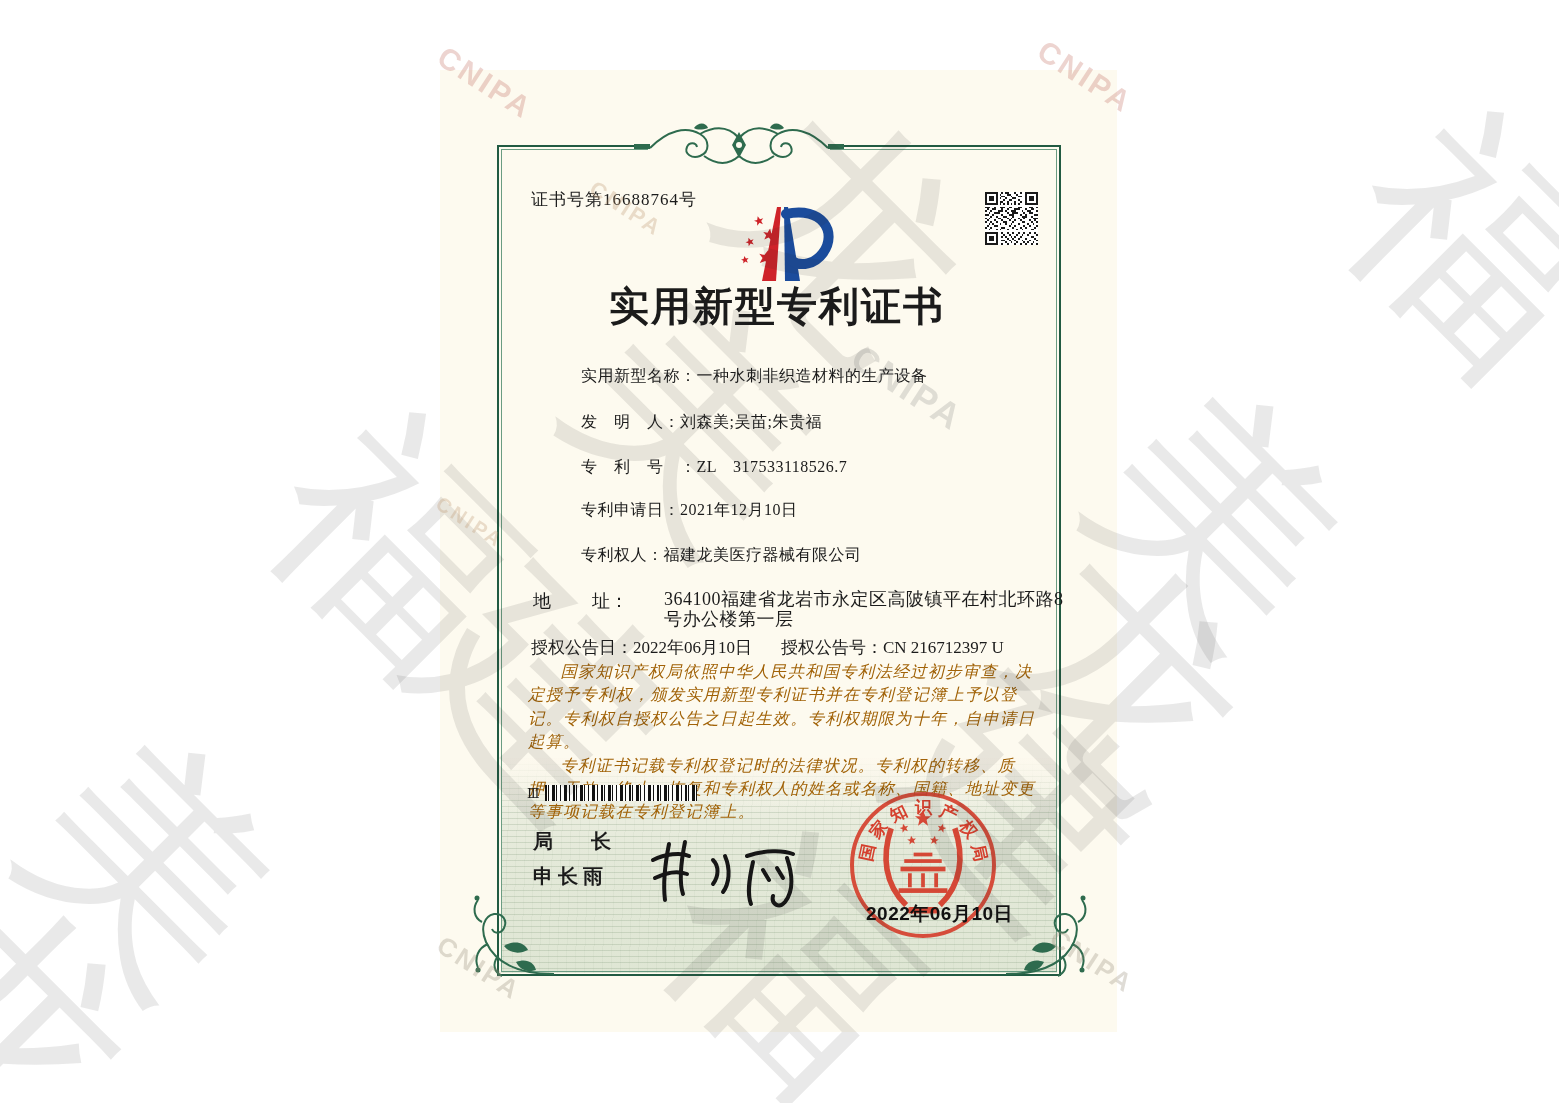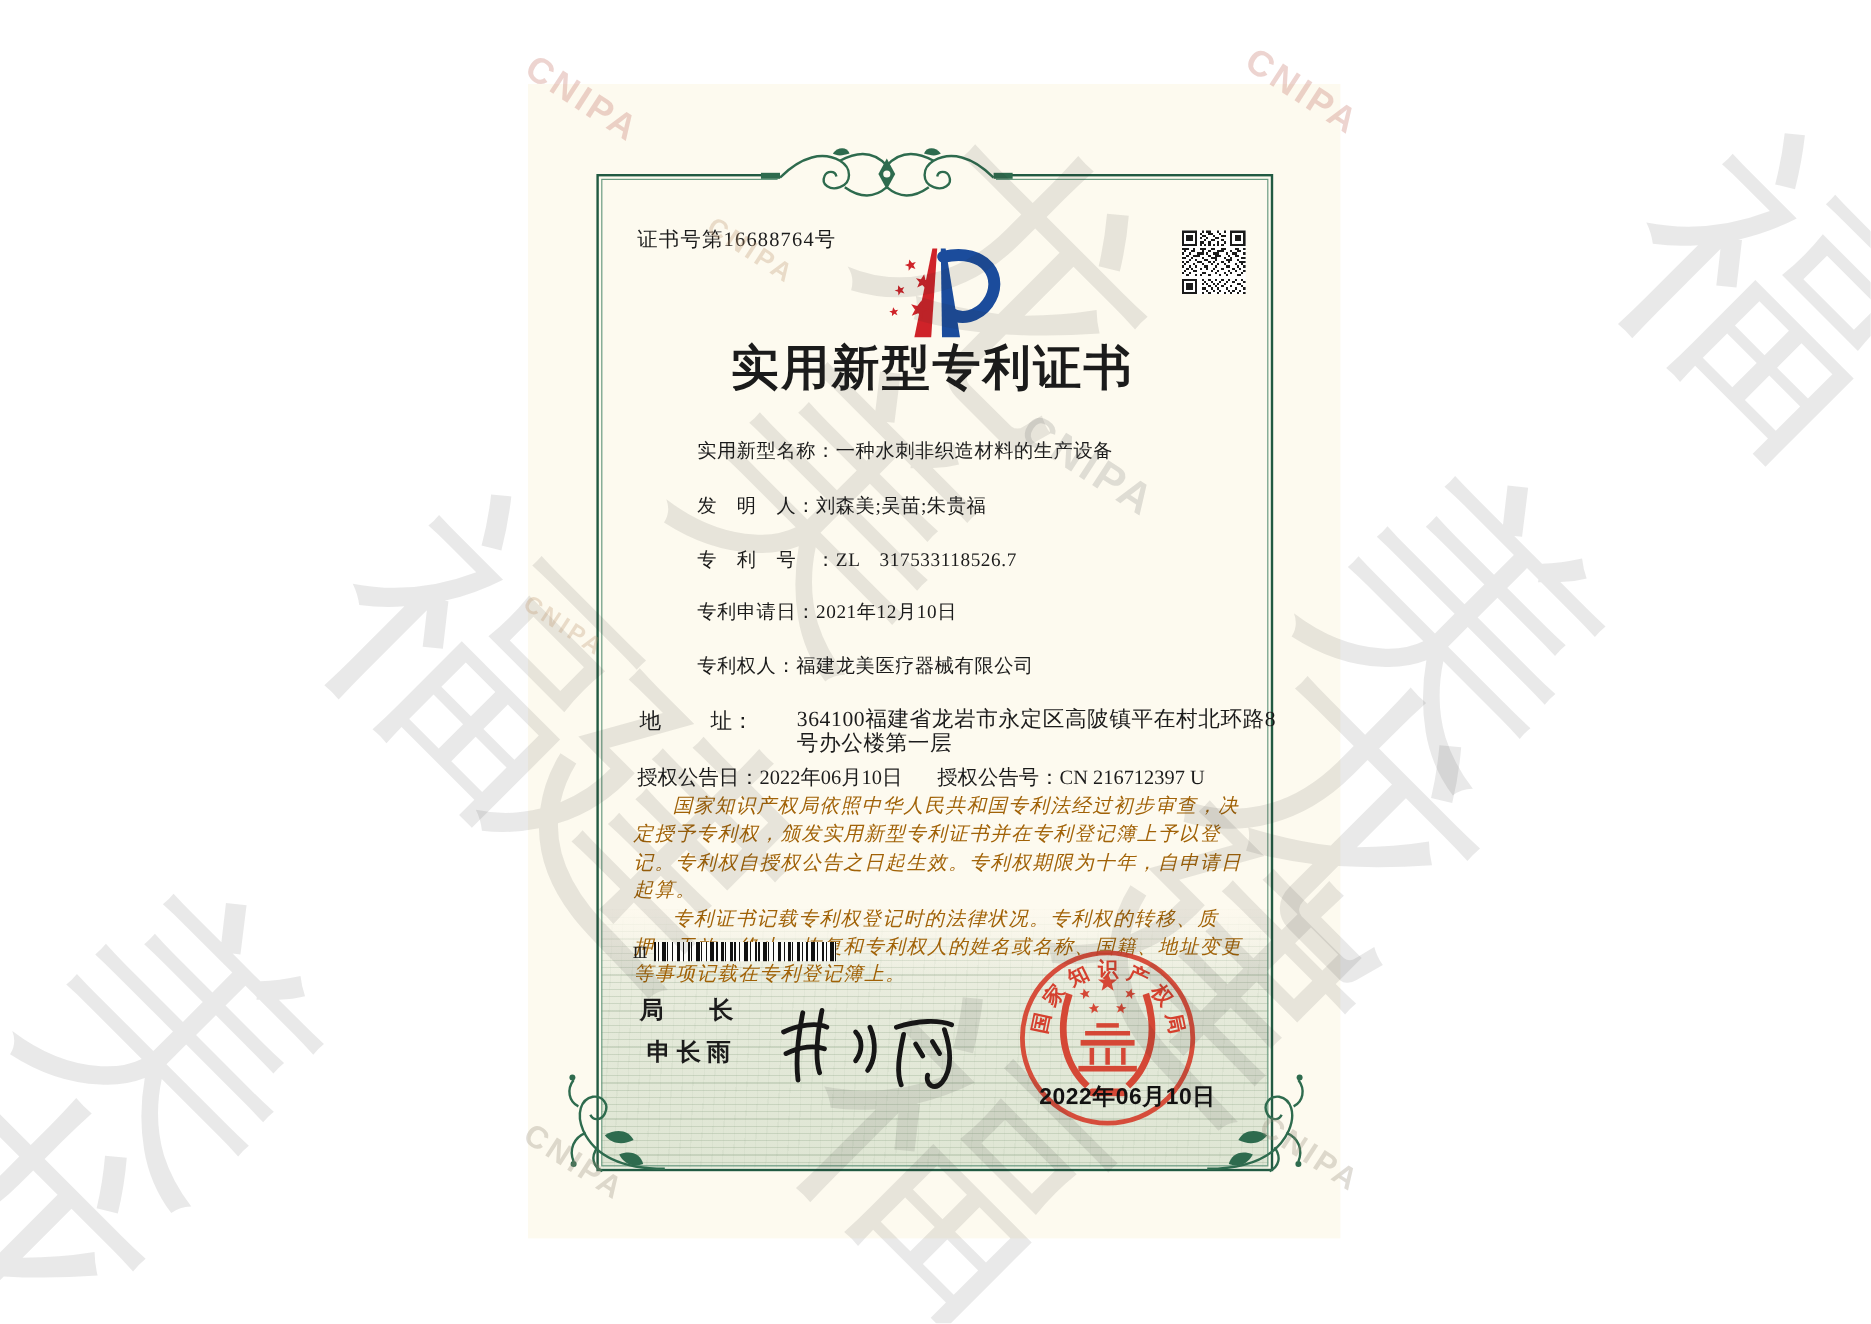--- a/index.html
+++ b/index.html
@@ -47,21 +47,21 @@
 
   
   .barcode-row{position:absolute;left:527px;top:785px;z-index:10;}
   .barcode-prefix{font-size:13px;vertical-align:top;display:inline-block;margin-top:1px;}
   .barcode{display:inline-block;margin-left:5px;width:152px;height:16px;
     background:repeating-linear-gradient(90deg,#111 0 2px,#fdfdfb 2px 3px,#111 3px 4px,#fdfdfb 4px 7px,
       #111 7px 10px,#fdfdfb 10px 11px,#111 11px 12px,#fdfdfb 12px 15px,#111 15px 16px,#fdfdfb 16px 19px,
       #111 19px 22px,#fdfdfb 22px 24px,#111 24px 25px,#fdfdfb 25px 28px);}
   .signer{position:absolute;left:533px;top:828px;z-index:10;font-size:20px;font-weight:bold;}
   .signer .t{letter-spacing:9px;}
-  .signer .n{letter-spacing:5px;margin-top:8px;text-align:center;}
+  .signer .n{letter-spacing:5px;margin-top:8px;}
   .signature{position:absolute;left:635px;top:830px;z-index:11;}
   .seal{position:absolute;left:850px;top:792px;width:146px;height:146px;z-index:12;}
   .seal .ring{position:absolute;inset:0;border:4px solid rgba(213,64,46,.92);border-radius:50%;}
   .seal .rc{position:absolute;left:65px;top:64px;width:17px;height:17px;color:#d5402e;
             font-size:17px;font-weight:bold;text-align:center;line-height:17px;}
   .seal-date{position:absolute;left:866px;top:901px;z-index:13;font-size:19px;font-weight:bold;
              letter-spacing:.5px;color:#111;font-family:"Liberation Sans","DejaVu Sans",sans-serif;}
 
   
   .page-num{position:absolute;left:497px;top:944px;width:560px;text-align:center;font-size:15px;z-index:10;}

